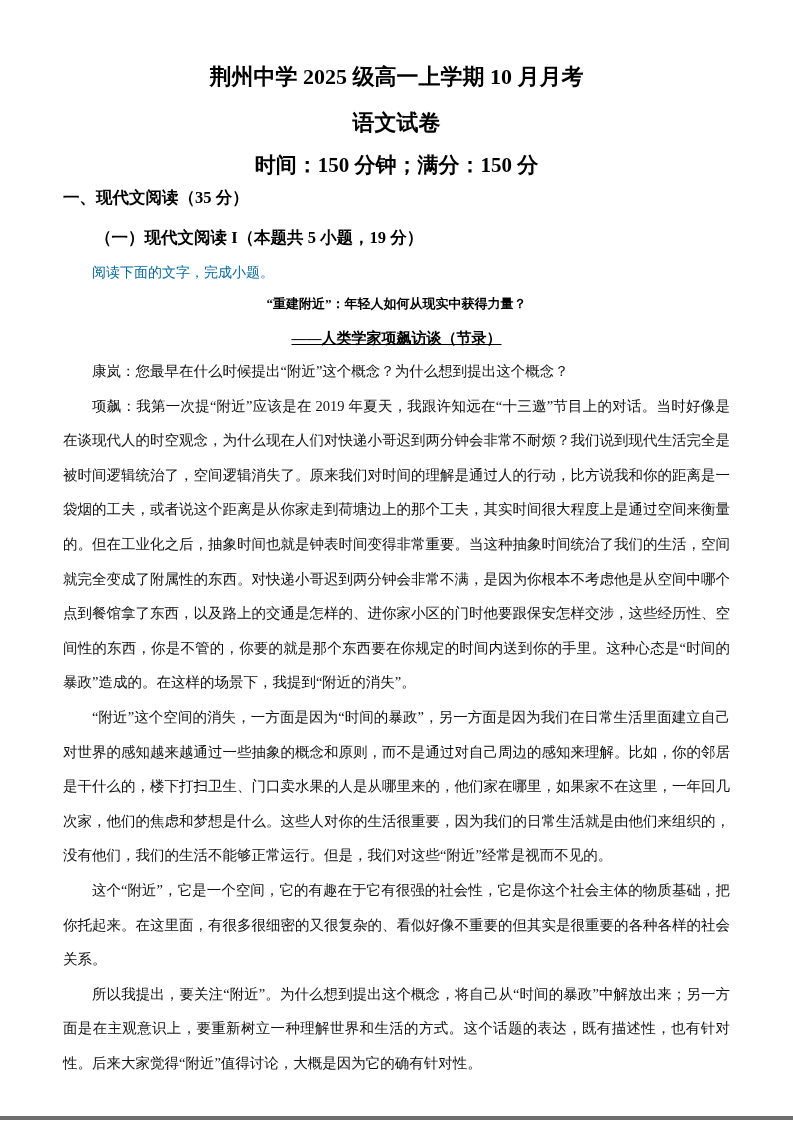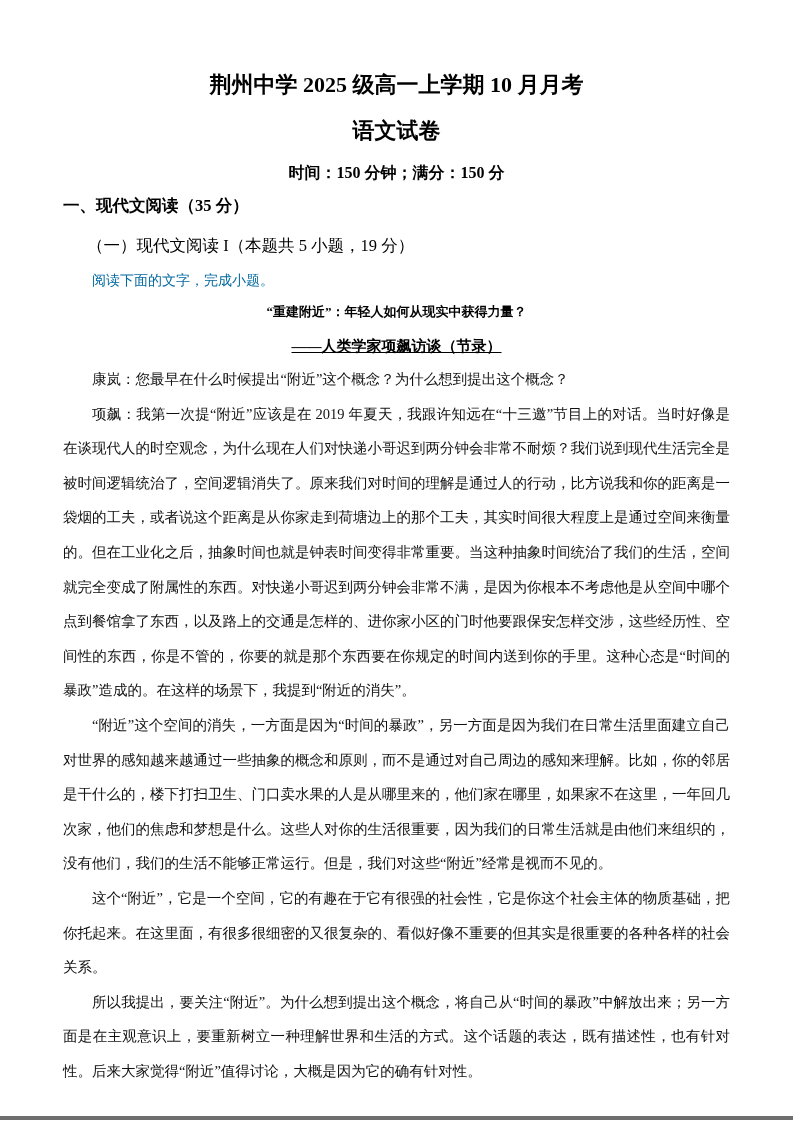--- a/index.html
+++ b/index.html
@@ -11,54 +11,54 @@
     width: 793px;
     height: 1122px;
     position: relative;
     overflow: hidden;
     font-family: "Liberation Serif", serif;
     color: #000000;
   }
   .page {
     position: absolute;
     inset: 0;
-    padding: 16px 63px;
+    padding: 8px 63px;
     box-sizing: border-box;
   }
   .title-line1 {
     margin: 54px 0 0 0;
     text-align: center;
     font-size: 22px;
     font-weight: 700;
     line-height: 30px;
   }
   .title-line2 {
     margin: 16px 0 0 0;
     text-align: center;
     font-size: 22px;
     font-weight: 700;
     line-height: 30px;
   }
   .exam-meta {
     margin: 15px 0 0 0;
     text-align: center;
-    font-size: 16px;
+    font-size: 21px;
     font-weight: 700;
     line-height: 24px;
   }
   .section-heading {
     margin: 9px 0 16px 0;
     font-size: 16.5px;
     font-weight: 700;
     line-height: 24px;
   }
   .subsection-heading {
-    margin: 10px 0 0 24px;
+    margin: 10px 0 0 32px;
     font-size: 16.5px;
-    font-weight: 400;
+    font-weight: 700;
     line-height: 24px;
   }
   .instruction {
     margin: 13px 0 0 29px;
     font-size: 14px;
     font-weight: 400;
     line-height: 20px;
     color: #0369a1;
   }
   .article-title {

